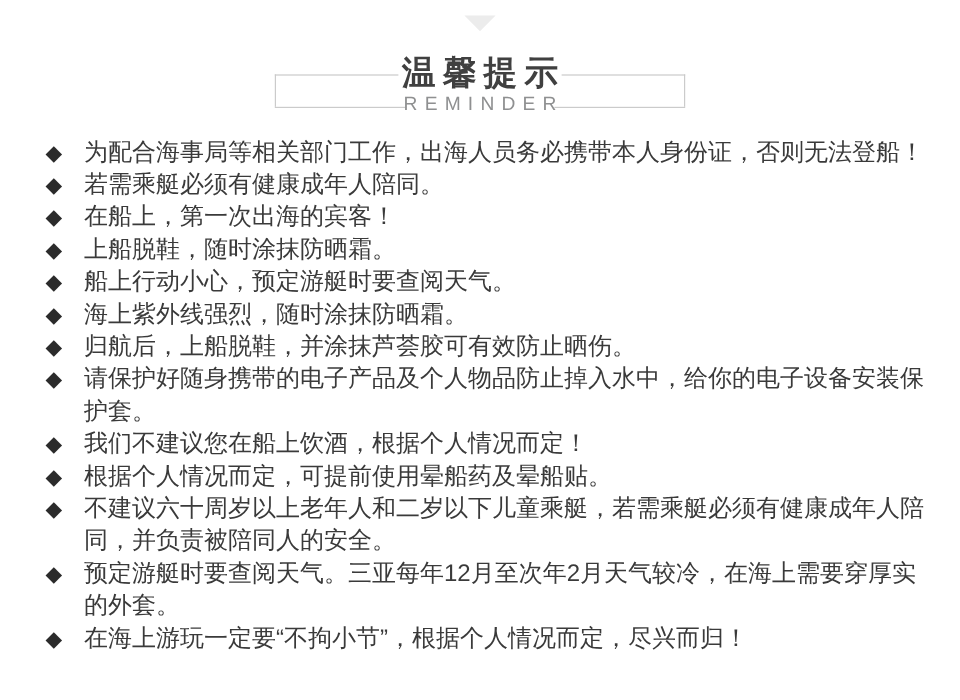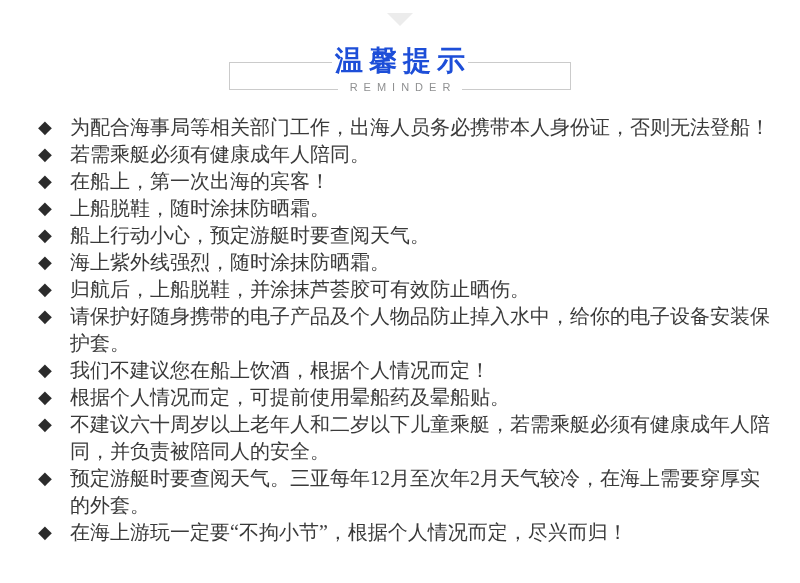--- a/index.html
+++ b/index.html
@@ -48,29 +48,29 @@
     top: 45px;
     left: 0;
     width: 100%;
     margin: 0;
     text-align: center;
     font-size: 28px;
     line-height: 31px;
     font-weight: bold;
     letter-spacing: 6px;
     text-indent: 6px;
-    color: #1d4ed8;
+    color: #404040;
   }
   .subtitle {
     position: absolute;
     top: 80px;
     left: 0;
     width: 100%;
     text-align: center;
-    font-size: 11px;
+    font-size: 16px;
     line-height: 15px;
     letter-spacing: 6px;
     text-indent: 6px;
     color: #8f9091;
   }
 
   
   .list {
     list-style: none;
     margin: 10px 30px 0 38px;
@@ -85,21 +85,20 @@
   }
   .bullet {
     flex: none;
     width: 32px;
     font-size: 18px;
     line-height: 27px;
     color: #2b2b2b;
   }
   .item-text {
     flex: 1;
-    font-family: Liberation Serif, serif;
   }
 </style>
 </head>
 <body>
 
 <div class="page">
 
   <header class="header">
     <div class="triangle"></div>
 

